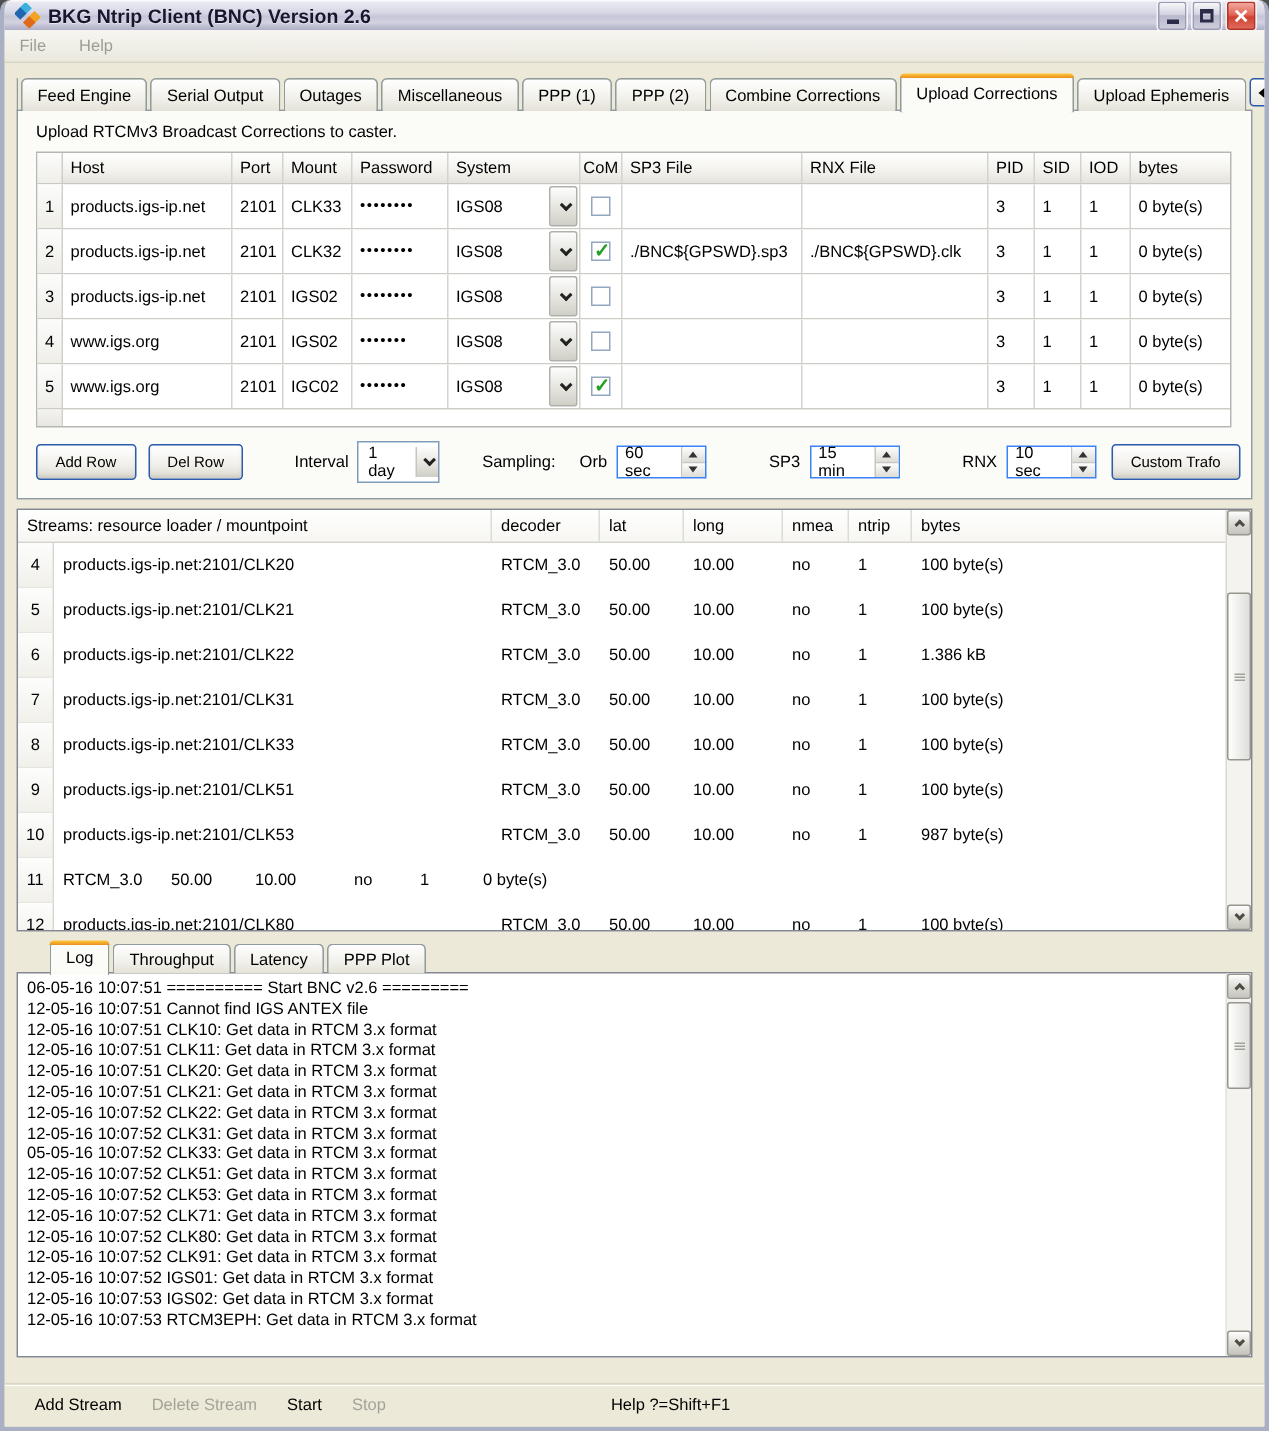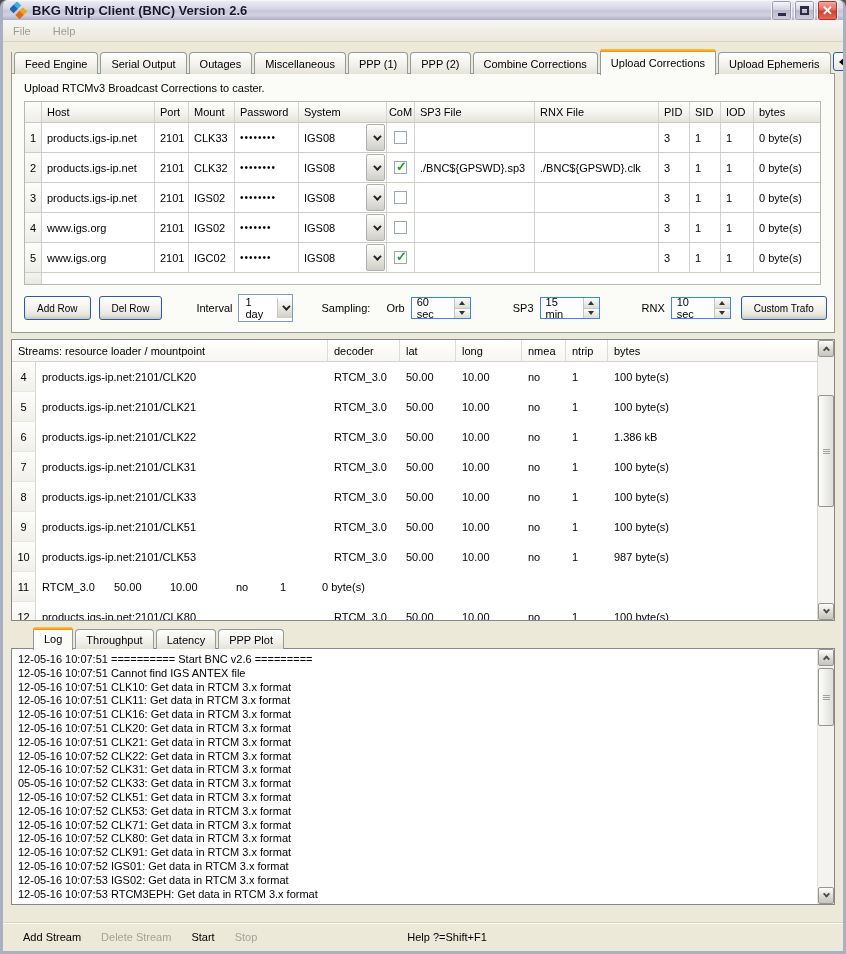--- a/index.html
+++ b/index.html
@@ -567,25 +567,24 @@
       <div style="display:flex;align-items:flex-end;" id="log-tabs">
           <div class="xtab active">Log</div>
           <div class="xtab">Throughput</div>
           <div class="xtab">Latency</div>
           <div class="xtab">PPP Plot</div>
         </div>
     </div>
 
     <div class="logbox">
       <div class="log-lines" id="log-lines">
-          <div class="log-line">12-05-16 10:07:51 ========== Start BNC v2.6 =========</div>
+          <div class="log-line">06-05-16 10:07:51 ========== Start BNC v2.6 =========</div>
           <div class="log-line">12-05-16 10:07:51 Cannot find IGS ANTEX file</div>
           <div class="log-line">12-05-16 10:07:51 CLK10: Get data in RTCM 3.x format</div>
           <div class="log-line">12-05-16 10:07:51 CLK11: Get data in RTCM 3.x format</div>
-          <div class="log-line">12-05-16 10:07:51 CLK16: Get data in RTCM 3.x format</div>
           <div class="log-line">12-05-16 10:07:51 CLK20: Get data in RTCM 3.x format</div>
           <div class="log-line">12-05-16 10:07:51 CLK21: Get data in RTCM 3.x format</div>
           <div class="log-line">12-05-16 10:07:52 CLK22: Get data in RTCM 3.x format</div>
           <div class="log-line">12-05-16 10:07:52 CLK31: Get data in RTCM 3.x format</div>
           <div class="log-line">05-05-16 10:07:52 CLK33: Get data in RTCM 3.x format</div>
           <div class="log-line">12-05-16 10:07:52 CLK51: Get data in RTCM 3.x format</div>
           <div class="log-line">12-05-16 10:07:52 CLK53: Get data in RTCM 3.x format</div>
           <div class="log-line">12-05-16 10:07:52 CLK71: Get data in RTCM 3.x format</div>
           <div class="log-line">12-05-16 10:07:52 CLK80: Get data in RTCM 3.x format</div>
           <div class="log-line">12-05-16 10:07:52 CLK91: Get data in RTCM 3.x format</div>

